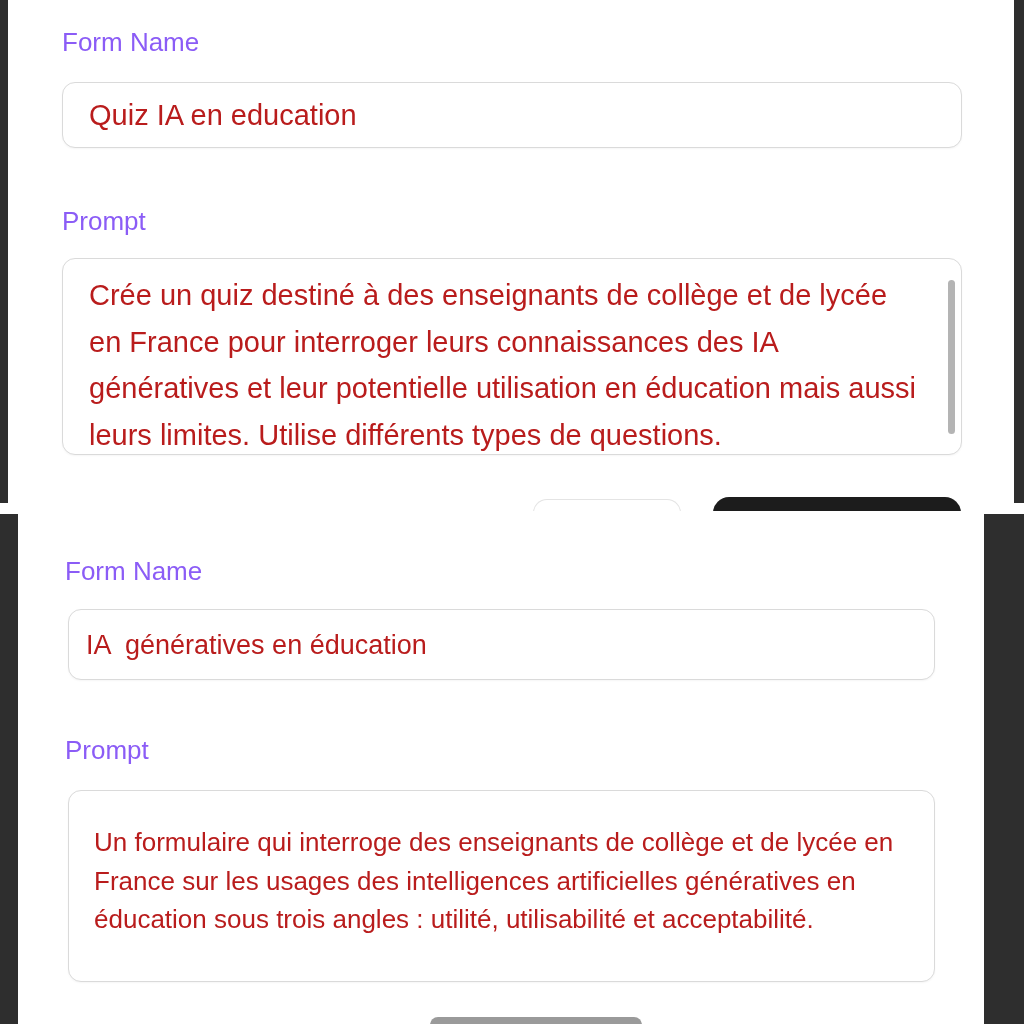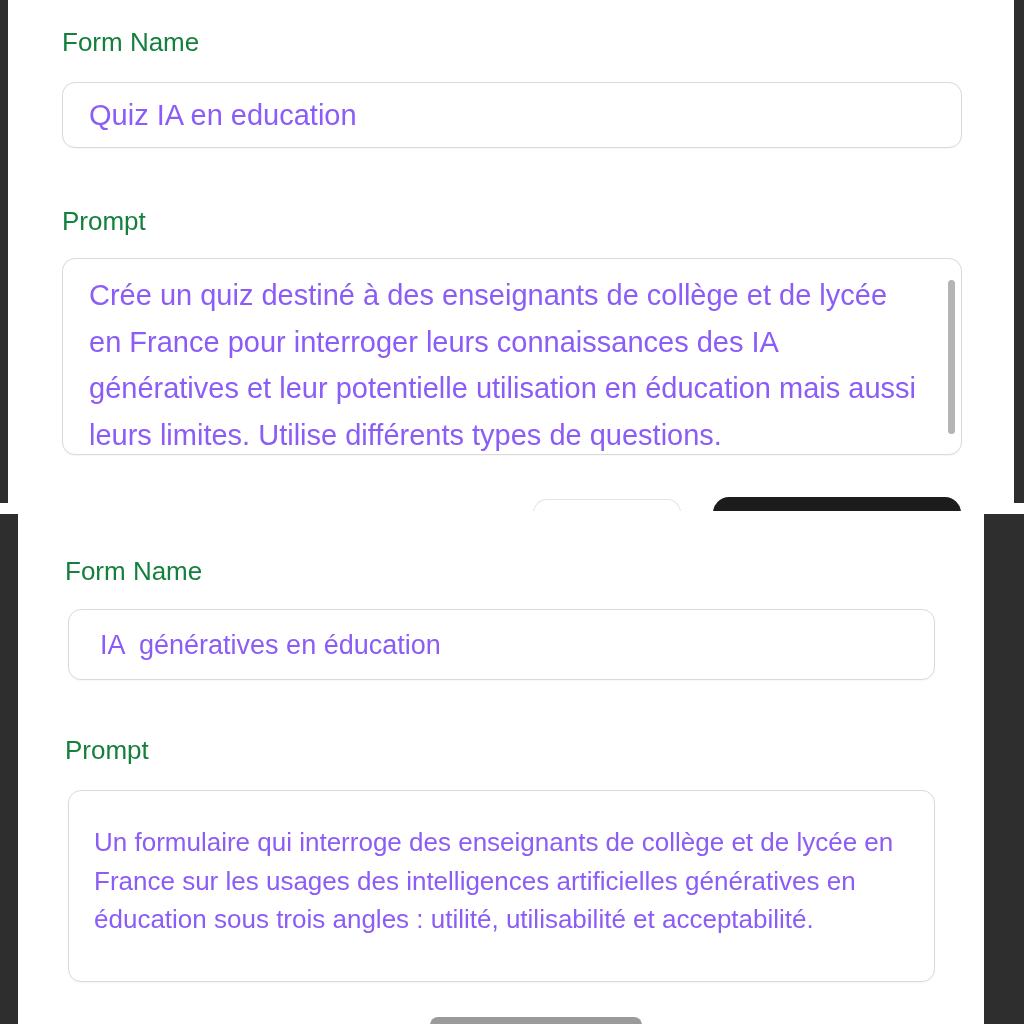--- a/index.html
+++ b/index.html
@@ -10,27 +10,27 @@
   .screen { position:absolute; left:0; width:1024px; background:#fff; overflow:hidden; }
   #screen-top { top:0; height:511px; }
   #screen-bottom { top:514px; height:510px; }
 
   .edge-bar { position:absolute; top:0; background:#2e2e2e; }
   #screen-top .edge-left  { left:0; width:8px; height:503px; }
   #screen-top .edge-right { right:0; width:10px; height:503px; }
   #screen-bottom .edge-left  { left:0; width:18px; height:510px; }
   #screen-bottom .edge-right { left:984px; width:40px; height:510px; }
 
-  .field-label { position:absolute; color:#15803d; font-weight:500; }
+  .field-label { position:absolute; color:#8b5cf6; font-weight:500; }
   #screen-top .field-label { font-size:26px; }
   #screen-bottom .field-label { font-size:26px; }
 
   .text-box { position:absolute; background:#fff; border:1.5px solid #dadada;
               border-radius:13px; box-shadow:0 1px 2px rgba(0,0,0,0.04);
-              color:#8b5cf6; white-space:pre-wrap; }
+              color:#b91c1c; white-space:pre-wrap; }
 
   
   #s1-formname-label { left:62px; top:27px; }
   #s1-formname-input { left:62px; top:82px; width:900px; height:66px;
                        font-size:29px; padding:14px 26px; line-height:36px; }
   #s1-prompt-label   { left:62px; top:206px; }
   #s1-prompt-box     { left:62px; top:258px; width:900px; height:197px;
                        font-size:29px; line-height:46.5px; padding:13px 44px 10px 26px; }
   #s1-scroll-thumb   { position:absolute; left:948px; top:280px; width:7px; height:154px;
                        background:#b4b4b4; border-radius:4px; }
@@ -38,21 +38,21 @@
   .btn-partial { position:absolute; }
   #s1-secondary-btn { left:533px; top:499px; width:148px; height:14px;
                       background:#fff; border:1.5px solid #e4e4e4; border-bottom:none;
                       border-radius:14px 14px 0 0; }
   #s1-primary-btn   { left:713px; top:497px; width:248px; height:16px;
                       background:#1c1c1c; border-radius:16px 16px 0 0; }
 
   
   #s2-formname-label { left:65px; top:42px; }
   #s2-formname-input { left:68px; top:95px; width:867px; height:71px;
-                       font-size:27px; padding:18px 31px; line-height:34px; }
+                       font-size:27px; padding:18px 17px; line-height:34px; }
   #s2-prompt-label   { left:65px; top:221px; }
   #s2-prompt-box     { left:68px; top:276px; width:867px; height:192px;
                        font-size:26px; line-height:38.5px; padding:32px 22px 10px 25px; }
   #s2-bottom-btn     { left:430px; top:503px; width:212px; height:8px;
                       background:#9a9a9a; border-radius:9px 9px 0 0; }
 </style>
 </head>
 <body>
 
 <div class="stage">

